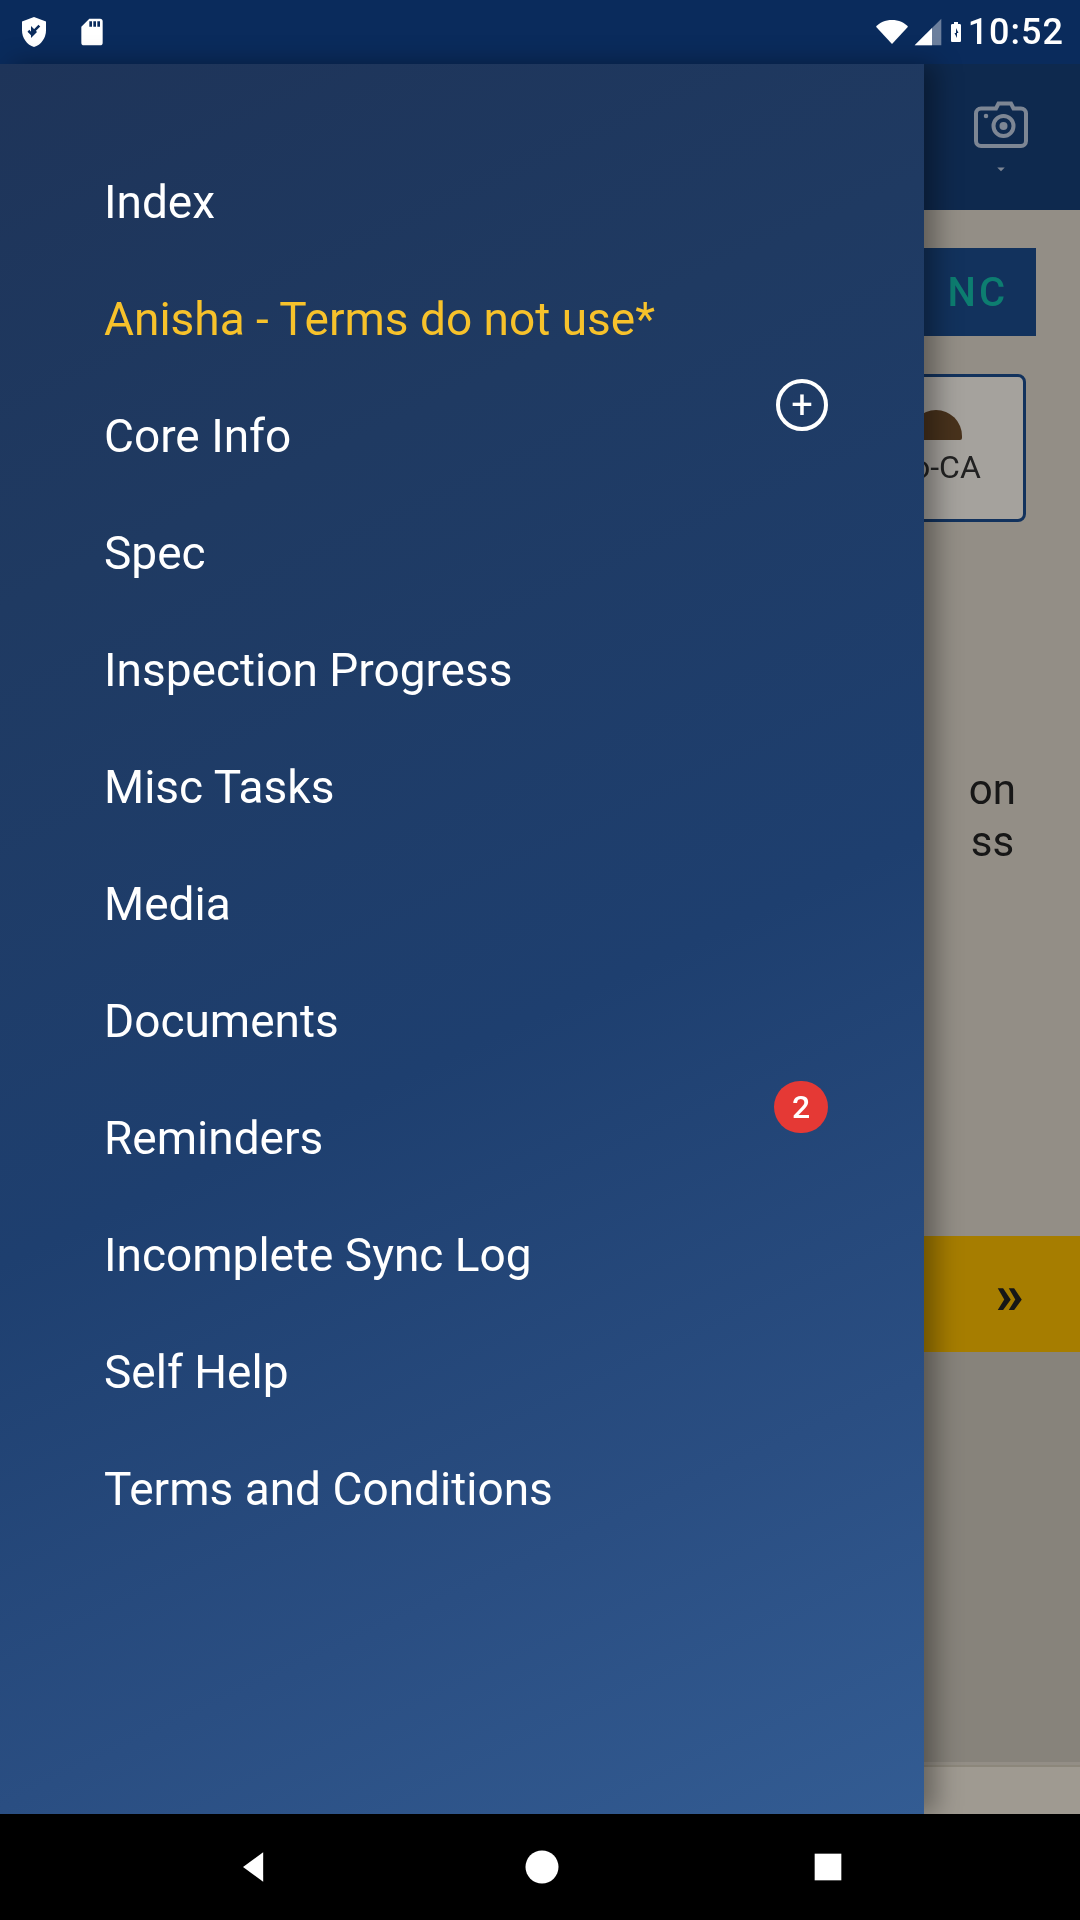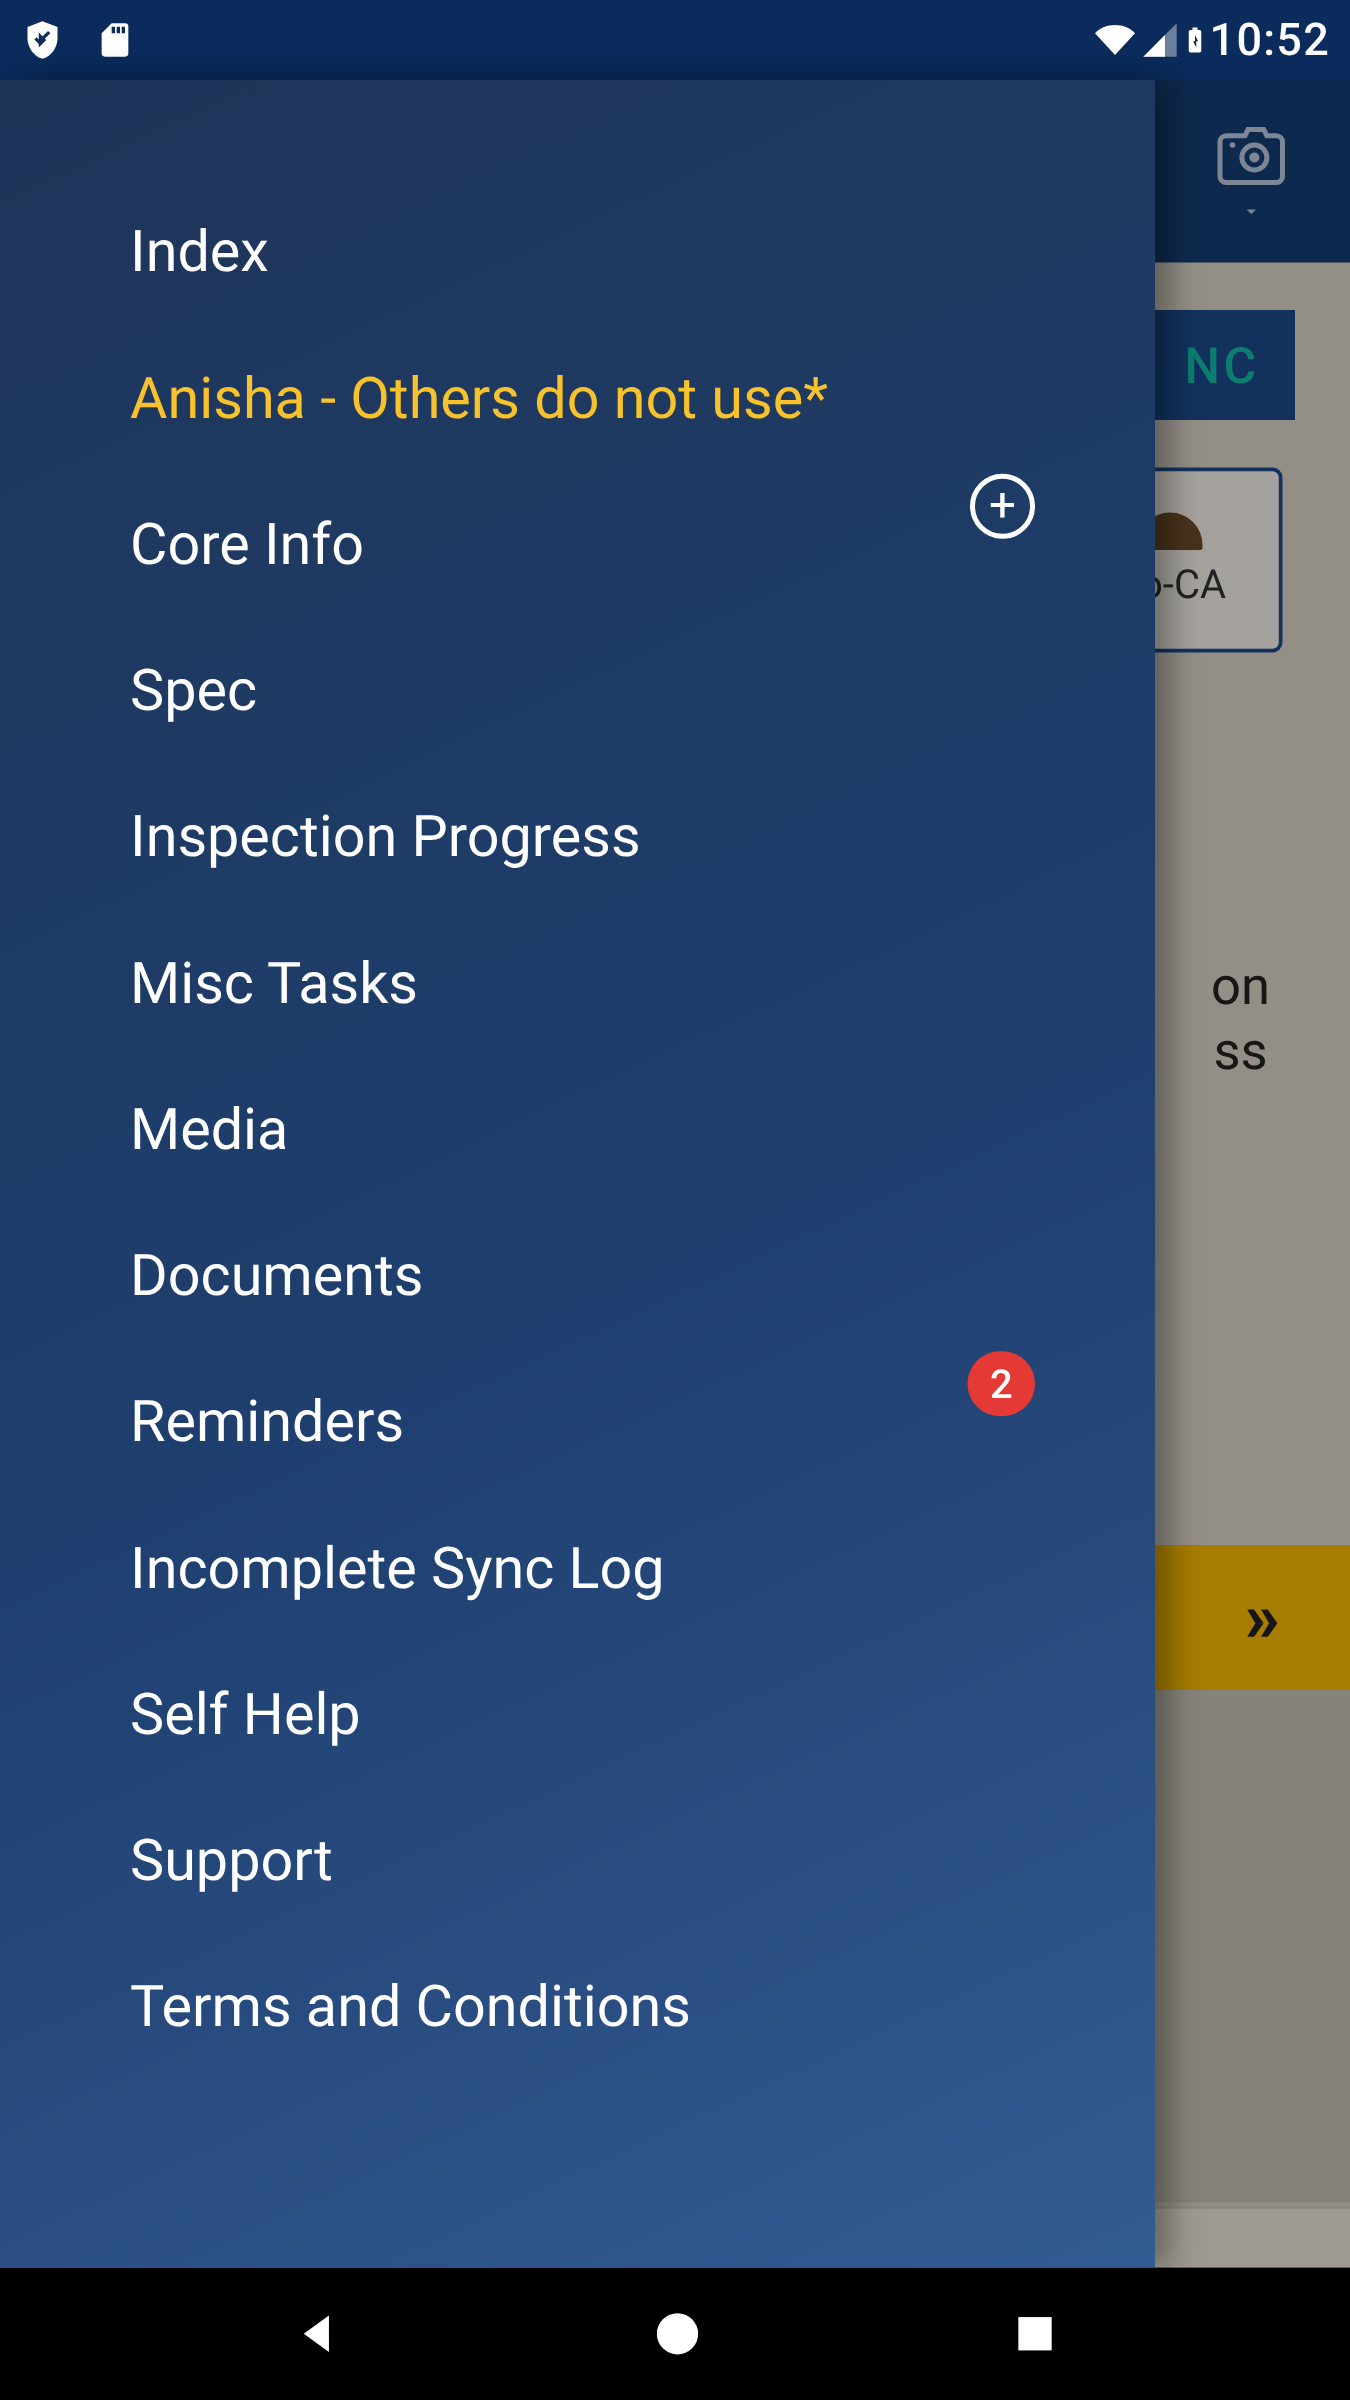--- a/index.html
+++ b/index.html
@@ -107,21 +107,21 @@
     </div>
   </div>
 
   <div class="overlay-shade"></div>
 
   <div class="drawer">
     <div class="drawer-item">
       <span>Index</span>
     </div>
     <div class="drawer-item active">
-      <span>Anisha - Others do not use*</span>
+      <span>Anisha - Terms do not use*</span>
     </div>
     <div class="drawer-item">
       <span>Core Info</span>
       <div class="drawer-right">
         <div class="plus-ring"></div>
       </div>
     </div>
     <div class="drawer-item">
       <span>Spec</span>
     </div>
@@ -143,23 +143,20 @@
         <div class="badge">2</div>
       </div>
     </div>
     <div class="drawer-item">
       <span>Incomplete Sync Log</span>
     </div>
     <div class="drawer-item">
       <span>Self Help</span>
     </div>
     <div class="drawer-item">
-      <span>Support</span>
-    </div>
-    <div class="drawer-item">
       <span>Terms and Conditions</span>
     </div>
   </div>
 
   <div class="nav-bar">
     <svg width="44" height="44" viewBox="0 0 24 24">
         <path fill="#fff" d="M17 4v16L6 12 17 4z"></path>
       </svg>
     <svg width="44" height="44" viewBox="0 0 24 24">
         <circle cx="12" cy="12" r="9" fill="#fff"></circle>

